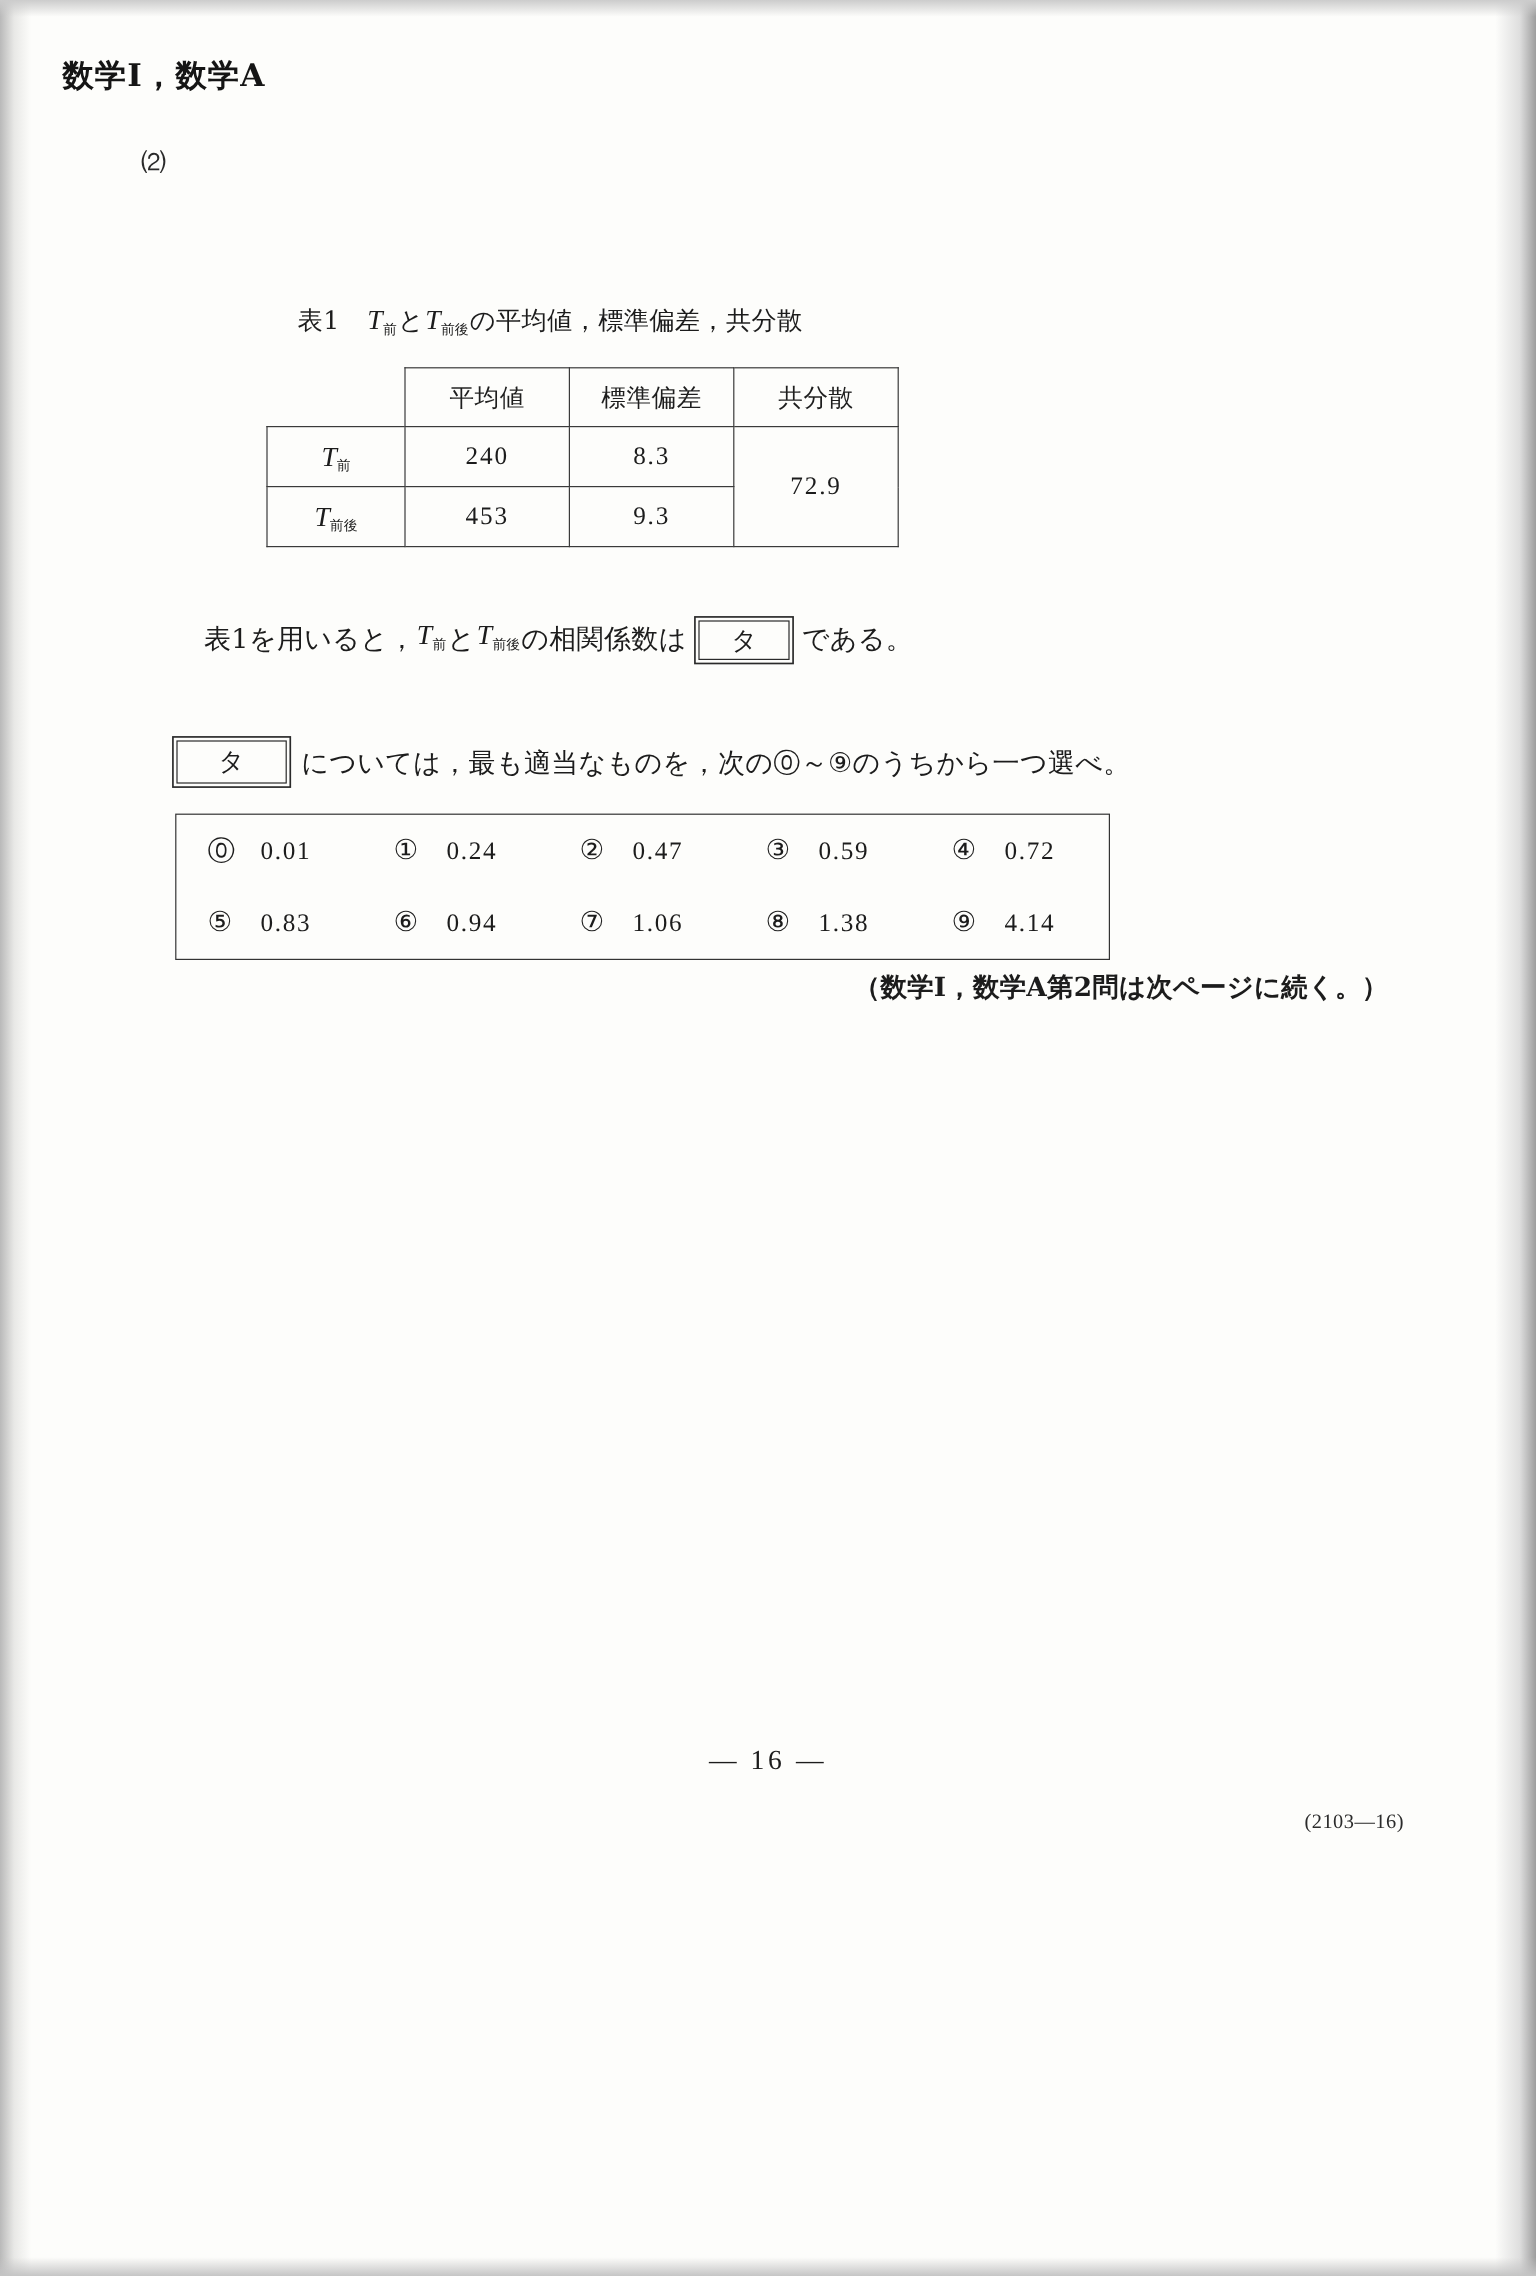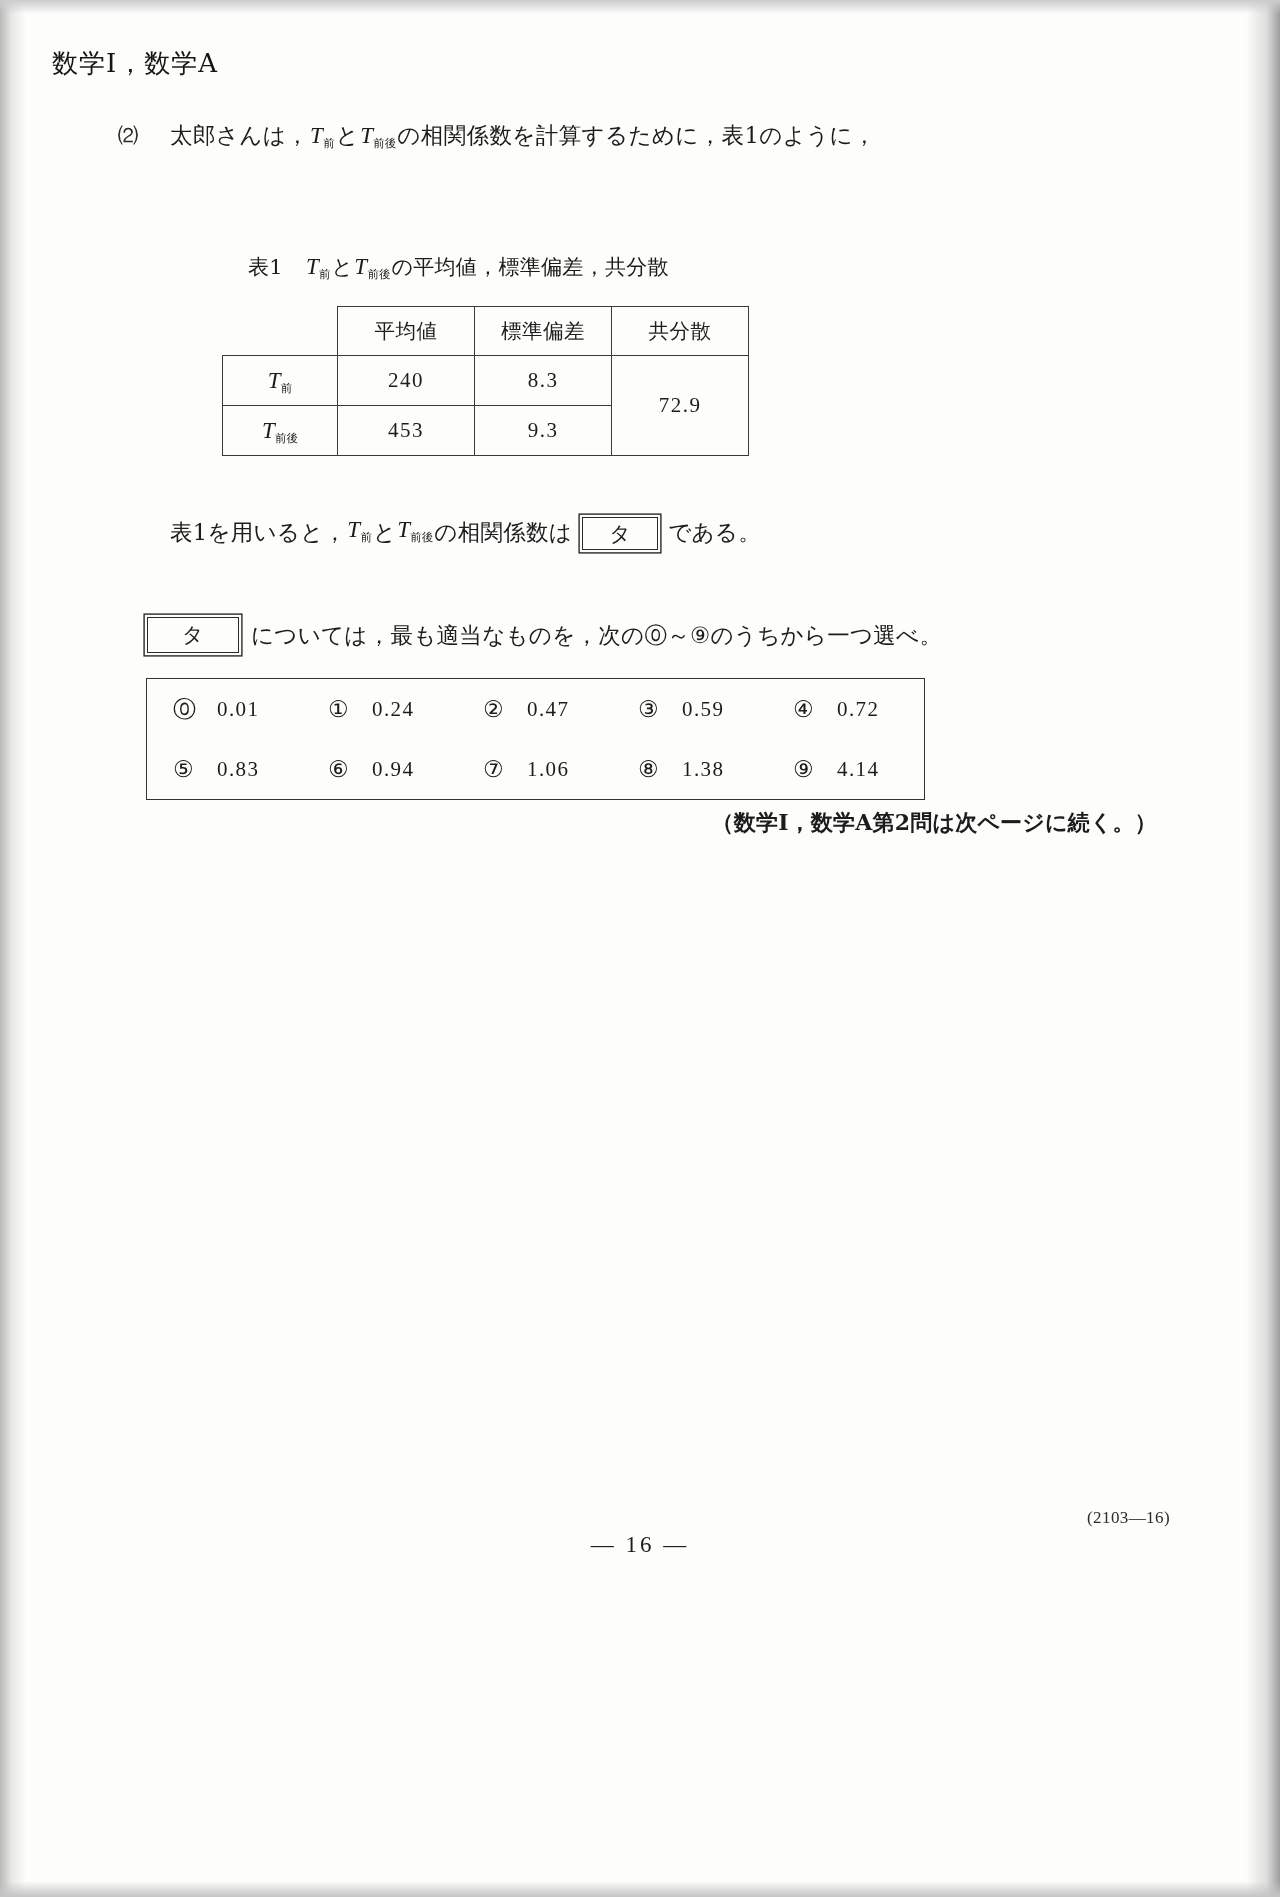--- a/index.html
+++ b/index.html
@@ -45,21 +45,21 @@
     font-family: "DejaVu Serif", "Liberation Serif", serif;
     color: #1e1e1e;
   }
 
   
   .hdr {
     position: absolute;
     left: 52px;
     top: 46px;
     font-size: 26px;
-    font-weight: normal;
+    font-weight: bold;
     letter-spacing: 1px;
     color: #151515;
   }
 
   
   .q-num {
     position: absolute;
     left: 118px;
     top: 122px;
     font-size: 20px;
@@ -252,21 +252,21 @@
     letter-spacing: 0.2px;
     white-space: nowrap;
     color: #1c1c1c;
   }
 
   
   .pg {
     position: absolute;
     left: 0;
     right: 0;
-    top: 1532px;
+    top: 1454px;
     text-align: center;
     font-size: 23px;
     color: #1c1c1c;
     font-family: "Liberation Serif", serif;
     letter-spacing: 3px;
   }
   .code {
     position: absolute;
     right: 110px;
     top: 1508px;
@@ -283,23 +283,20 @@
 
   <div class="scan-edge-left"></div>
   <div class="scan-edge-right"></div>
   <div class="scan-edge-top"></div>
   <div class="scan-edge-bottom"></div>
 
   <div class="hdr jp">数学Ⅰ，数学A</div>
 
   <div class="q-num">⑵</div>
 
-  <div class="q-line1 jp">
-    <span>太郎さんは，</span><span class="var"><span>T</span><sub>前</sub></span><span>と</span><span class="var"><span>T</span><sub>前後</sub></span><span>の相関係数を計算するために，表1のように，</span>
-  </div>
 
 
   <div class="tbl-cap jp">
     <span>表1</span><span class="cap-gap"></span><span class="var"><span>T</span><sub>前</sub></span><span>と</span><span class="var"><span>T</span><sub>前後</sub></span><span>の平均値，標準偏差，共分散</span>
   </div>
 
   <table class="tbl">
     <tbody>
         <tr>
       <td class="corner"></td>

